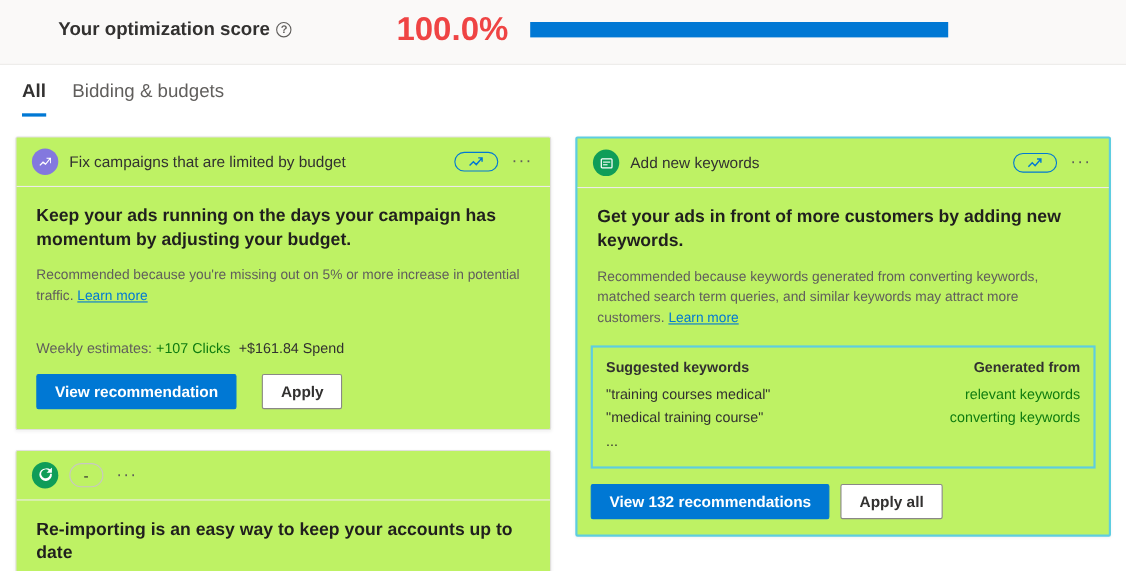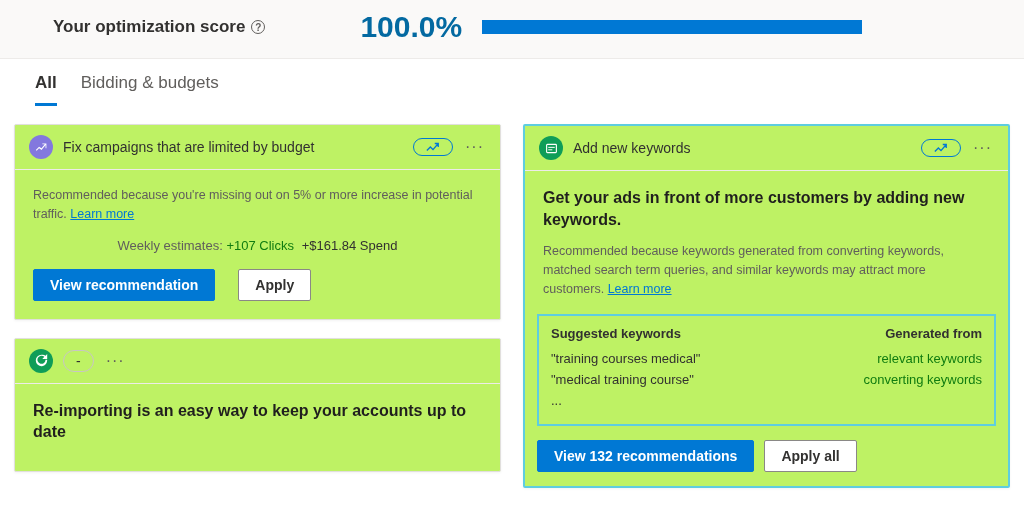--- a/index.html
+++ b/index.html
@@ -16,25 +16,25 @@
     padding: 10px 20px 14px 20px;
     border-bottom: 1px solid #edebe9;
     background: #faf9f8;
   }
   .score-label { font-size: 17px; font-weight: 700; color: #323130; display: flex; align-items: center; gap: 6px; margin-left: 33px; }
   .help-icon {
     width: 14px; height: 14px; border: 1px solid #605e5c; border-radius: 50%;
     font-size: 10px; display: inline-flex; align-items: center; justify-content: center;
     color: #605e5c;
   }
-  .score-value { font-size: 30px; font-weight: 600; color: #0369a1; margin-left: 95px; margin-right: 20px; }
+  .score-value { font-size: 30px; font-weight: 600; color: #ef4444; margin-left: 95px; margin-right: 20px; }
   .progress-track { width: 380px; height: 14px; background: #edebe9; }
   .progress-fill { height: 100%; background: #0078d4; width: 100%; }
 
-  .tabs { display: flex; gap: 24px; padding: 14px 20px 0 35px; }
+  .tabs { display: flex; gap: 24px; padding: 14px 20px 0 20px; }
   .tab { font-size: 17px; color: #605e5c; padding-bottom: 10px; cursor: pointer; }
   .tab.active { font-weight: 600; color: #323130; border-bottom: 3px solid #0078d4; }
 
   .cards { display: flex; gap: 22px; padding: 18px 14px; align-items: flex-start; }
   .col { flex: 1; display: flex; flex-direction: column; gap: 18px; }
   .card {
     border: 1px solid #e1dfdd; border-radius: 2px; background: #bef264;
     box-shadow: 0 1px 3px rgba(0,0,0,0.05);
   }
   .card.highlighted { border: 2px solid #5ecde0; }
@@ -55,21 +55,21 @@
     display: flex; align-items: center; justify-content: center;
   }
   .trend-badge.minus { color: #323130; border-color: #c8c6c4; padding: 2px 12px;}
   .trend-badge svg { width: 14px; height: 12px; stroke: #0078d4; fill: none; stroke-width: 1.5; }
   .more-icon { color: #605e5c; font-size: 16px; letter-spacing: 1px; padding: 0 2px; cursor: pointer; }
 
   .card-body { padding: 16px 18px; }
   .headline { font-size: 16px; font-weight: 600; color: #201f1e; line-height: 1.35; margin-bottom: 12px; }
   .reason { font-size: 12.5px; color: #605e5c; line-height: 1.5; }
   .learn-more { color: #0078d4; text-decoration: underline; cursor: pointer; }
-  .estimates { font-size: 13px; color: #605e5c; margin-top: 14px; text-align: center; }
+  .estimates { font-size: 13px; color: #605e5c; margin-top: 30px; }
   .est-clicks { color: #107c10; }
   .est-spend { color: #323130; margin-left: 4px; }
 
   .card-actions { padding: 0 18px 18px 18px; display: flex; gap: 23px; }
   .btn {
     padding: 7px 16px; font-size: 14px; border-radius: 2px; cursor: pointer;
     border: 1px solid #8a8886; background: #fff; color: #323130; font-weight: 600;
   }
   .btn.primary { background: #0078d4; border-color: #0078d4; color: #fff; }
 
@@ -112,20 +112,21 @@
         </div>
         <div class="card-title">Fix campaigns that are limited by budget</div>
         <div class="trend-badge">
           <svg viewBox="0 0 16 12">
               <path d="M1 10l4-4 3 3 6-7M10 2h4v4"></path>
             </svg>
         </div>
         <div class="more-icon">···</div>
       </div>
       <div class="card-body">
+        <div class="headline">Keep your ads running on the days your campaign has momentum by adjusting your budget.</div>
         <div class="reason">
           <span>Recommended because you're missing out on 5% or more increase in potential traffic.</span>
           <span class="learn-more">Learn more</span>
         </div>
         <div class="estimates">
           <span>Weekly estimates:</span>
           <span class="est-clicks">+107 Clicks</span>
           <span class="est-spend">+$161.84 Spend</span>
         </div>
       </div>

